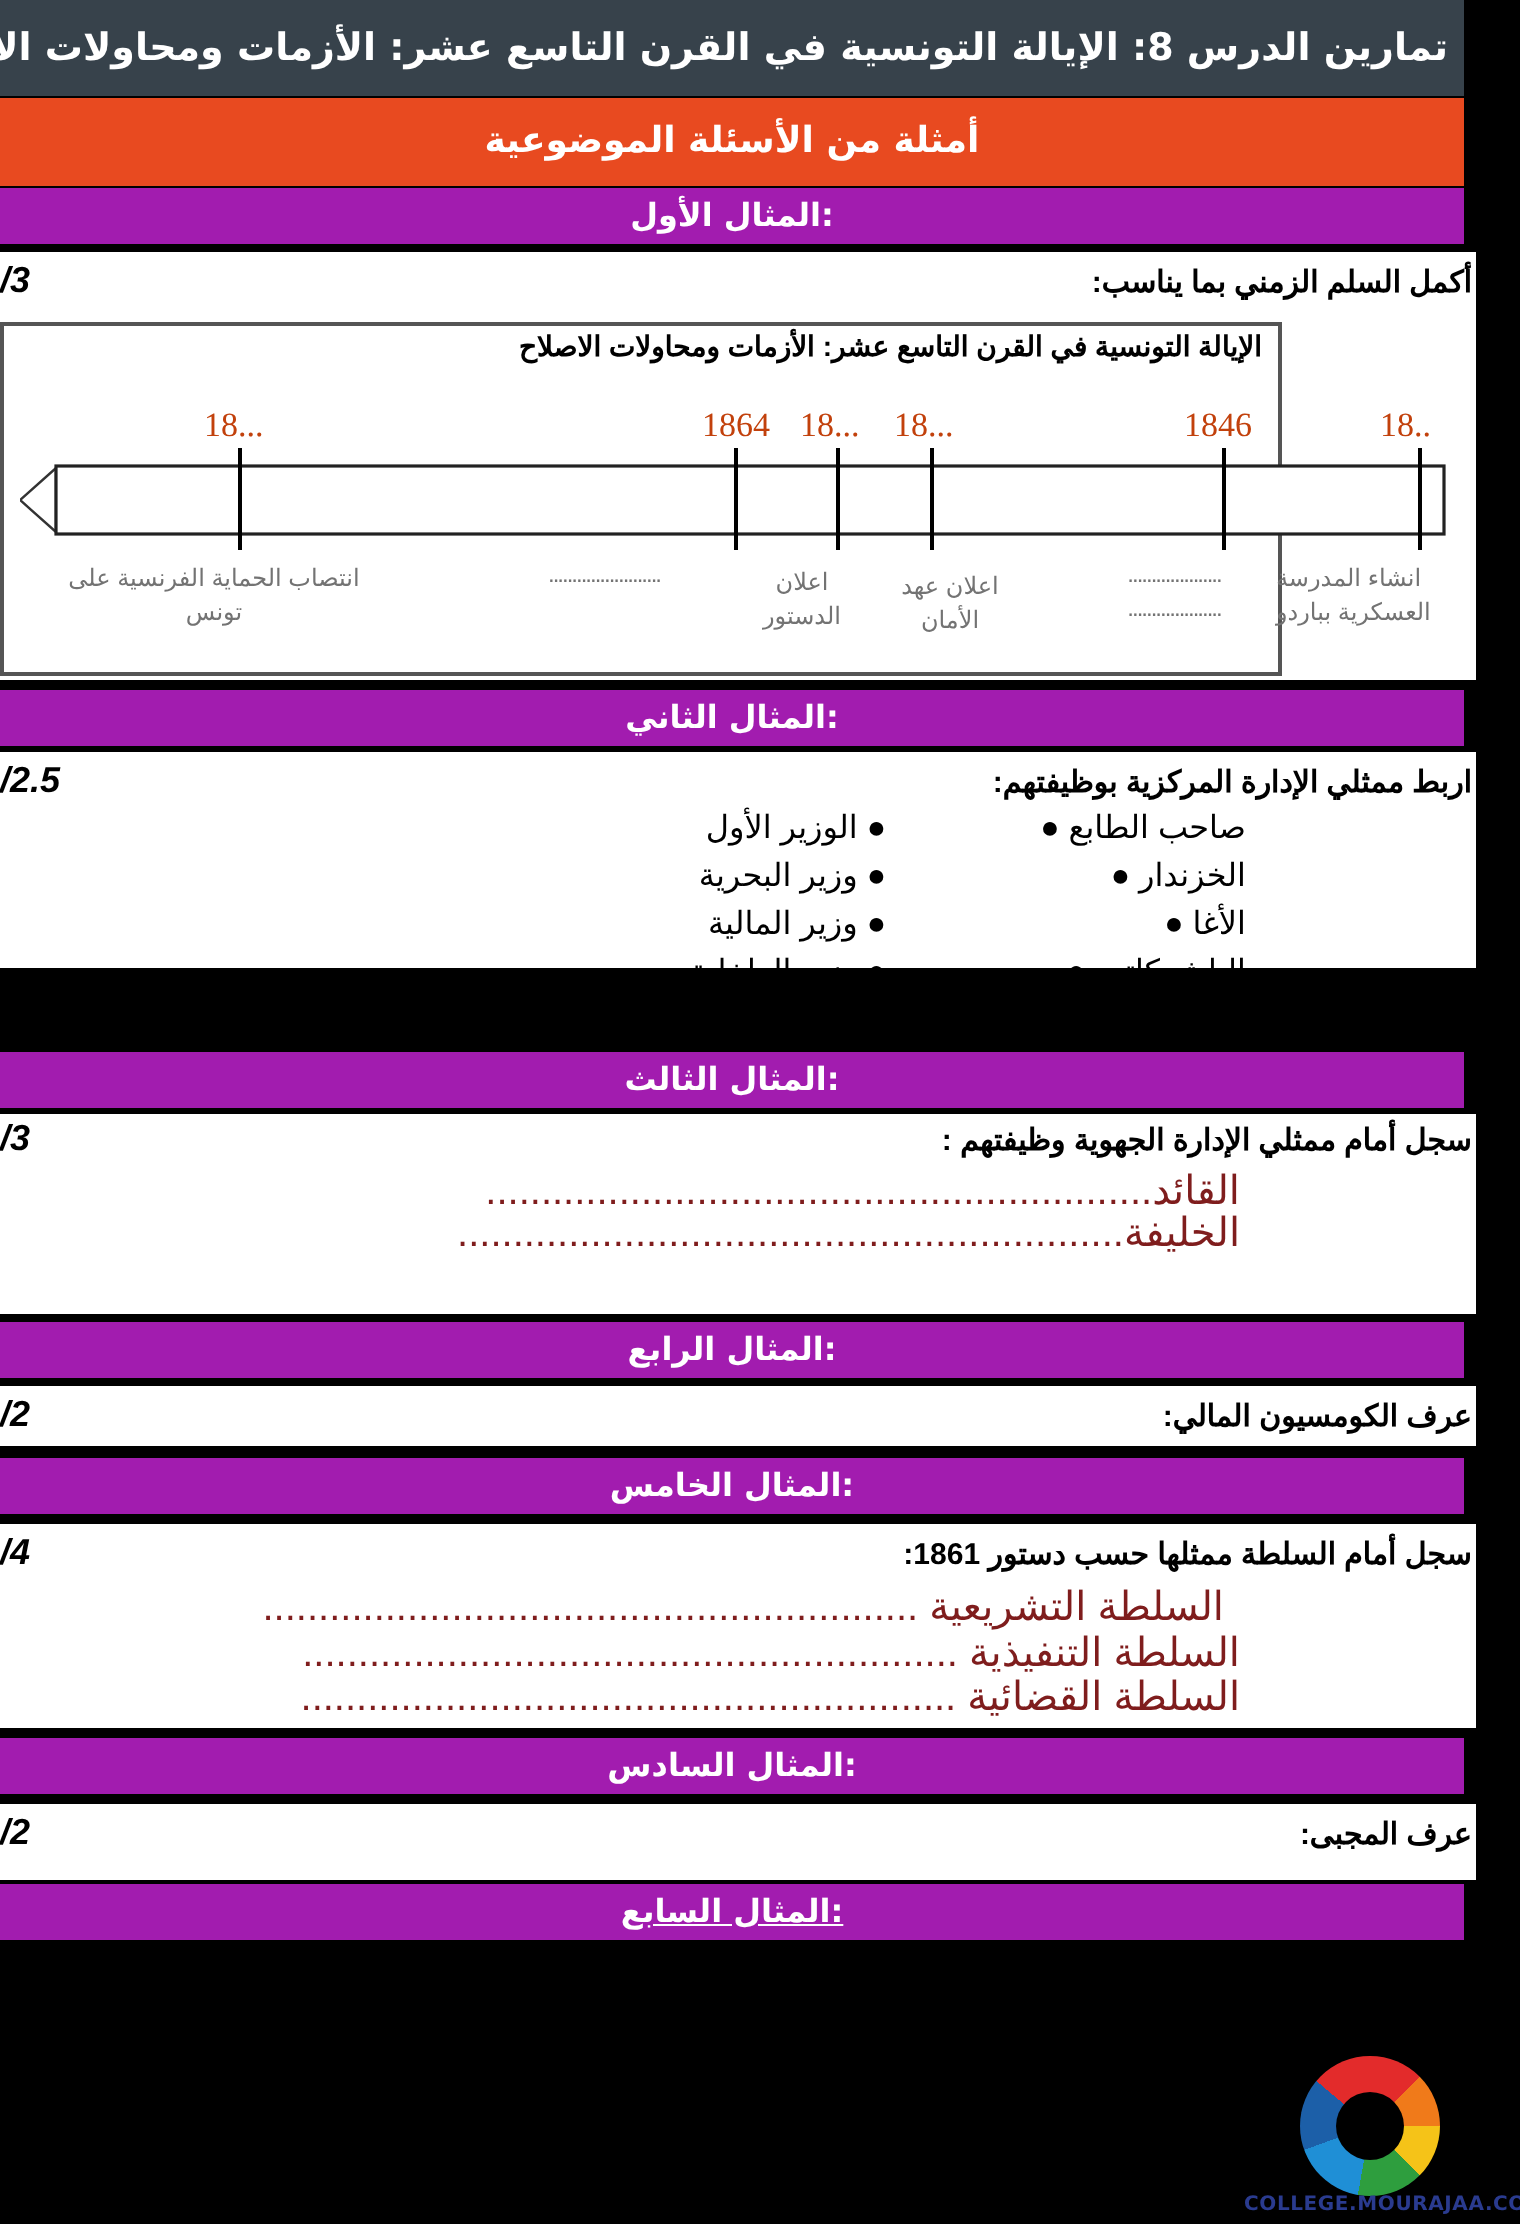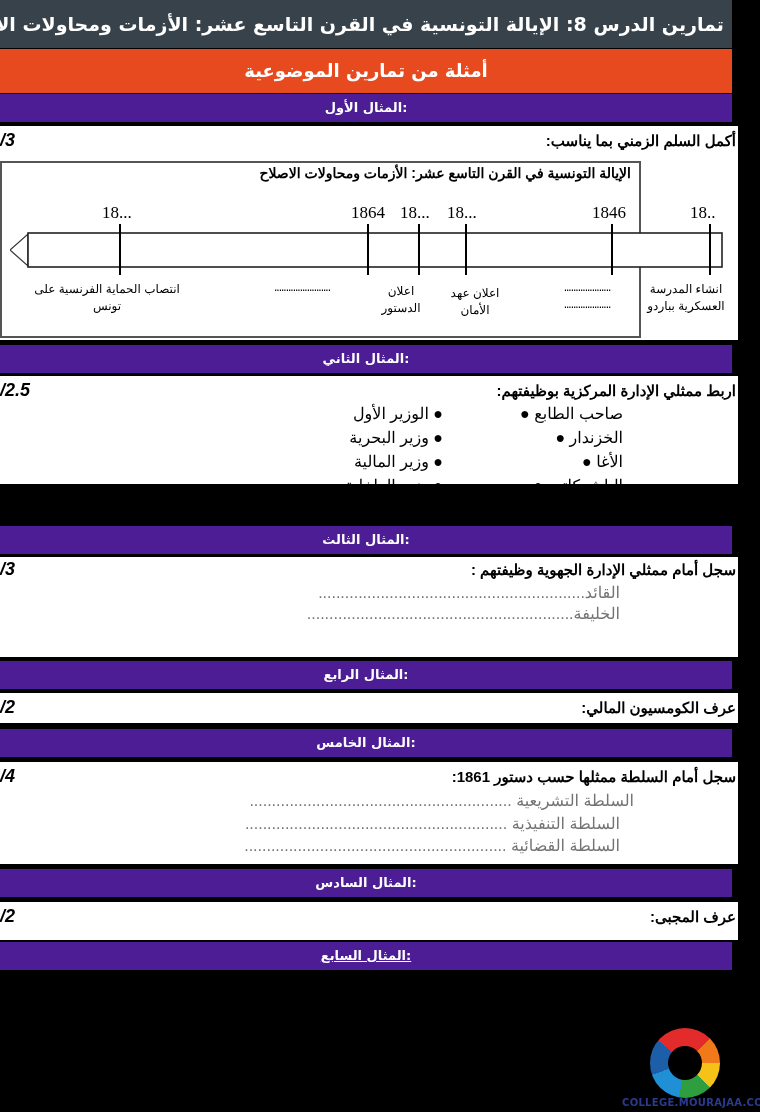--- a/index.html
+++ b/index.html
@@ -11,70 +11,70 @@
   .title-bar {
     left:0; top:0; width:732px; height:48px; background:#37424b; color:#fff;
     font-weight:bold; font-size:19px; direction:rtl; text-align:right;
     line-height:48px; padding-right:8px; box-sizing:border-box; white-space:nowrap; overflow:hidden;
   }
   .orange-bar {
     left:0; top:49px; width:732px; height:44px; background:#e84a20; color:#fff;
     font-weight:bold; font-size:18px; text-align:center; line-height:44px; direction:rtl;
   }
   .sec-bar {
-    left:0; width:732px; height:28px; background:#4c1d95; color:#fff;
-    font-weight:bold; font-size:13px; text-align:center; line-height:28px; direction:rtl;
+    left:0; width:732px; height:28px; background:#a21caf; color:#fff;
+    font-weight:bold; font-size:16px; text-align:center; line-height:28px; direction:rtl;
   }
   .panel { left:0; width:738px; background:#fff; }
   .q-text {
     position:absolute; right:2px; direction:rtl; text-align:right; color:#000;
     font-family:"Liberation Sans", sans-serif; font-weight:bold; font-size:15px; white-space:nowrap;
   }
   .score {
     position:absolute; left:0; color:#000; font-family:"Liberation Sans", sans-serif;
     font-weight:bold; font-size:18px; font-style:italic;
   }
   .tl-box {
     position:absolute; left:0; top:35px; width:641px; height:177px; border:2px solid #555;
     border-left:2px solid #555; box-sizing:border-box; background:#fff;
   }
   .tl-title {
     position:absolute; right:8px; top:2px; direction:rtl; font-family:"Liberation Sans", sans-serif;
     font-weight:bold; font-size:14px; color:#000; white-space:nowrap;
   }
-  .tl-year { position:absolute; font-family:"Liberation Serif", serif; font-size:17px; color:#000000; white-space:nowrap;text-align:right; }
+  .tl-year { position:absolute; font-family:"Liberation Serif", serif; font-size:17px; color:#c2410c; white-space:nowrap;text-align:right; }
   .tl-tick { position:absolute; width:1.5px; background:#000; }
   .tl-label {
     position:absolute; direction:rtl; text-align:center; font-family:"Liberation Sans", sans-serif;
-    font-size:12px; color:#000000; line-height:17px; white-space:nowrap;
+    font-size:12px; color:#737373; line-height:17px; white-space:nowrap;
   }
   .dots { letter-spacing:-1px; }
   .row-text {
     position:absolute; direction:rtl; font-family:"Liberation Sans", sans-serif; font-size:16px;
     color:#000; white-space:nowrap;
   }
   .line-item {
-    position:absolute; direction:rtl; font-family:"Liberation Sans", sans-serif; font-size:16px; color:#737373;
+    position:absolute; direction:rtl; font-family:"Liberation Sans", sans-serif; font-size:20px; color:#7f1d1d;
     white-space:nowrap;
   }
   .logo {
     left:650px; top:1028px; width:70px; height:70px; border-radius:50%;
     background:conic-gradient(#e32b2b 0 45deg,#f07a1a 45deg 90deg,#f5c318 90deg 135deg,#2e9e3e 135deg 190deg,#1f8fd6 190deg 250deg,#1c5fa8 250deg 310deg,#e32b2b 310deg 360deg);
   }
   .logo-hole { position:absolute; left:18px; top:18px; width:34px; height:34px; border-radius:50%; background:#000; }
   .logo-text {
     left:622px; top:1097px; width:138px; font-family:"DejaVu Sans", sans-serif; font-weight:bold;
     font-size:10px; color:#2a3b8f; letter-spacing:0.3px; white-space:nowrap;
   }
 </style>
 </head>
 <body>
 
 <div class="abs title-bar">تمارين الدرس 8: الإيالة التونسية في القرن التاسع عشر: الأزمات ومحاولات الاصلاح</div>
-<div class="abs orange-bar">أمثلة من تمارين الموضوعية</div>
+<div class="abs orange-bar">أمثلة من الأسئلة الموضوعية</div>
 
 <div class="abs sec-bar" style="top:94px;">:المثال الأول</div>
 <div class="abs panel" style="top:126px; height:214px;">
   <div class="score" style="top:4px;">/3</div>
   <div class="q-text" style="top:6px;">أكمل السلم الزمني بما يناسب:</div>
   <div class="tl-box">
     <div class="tl-title">الإيالة التونسية في القرن التاسع عشر: الأزمات ومحاولات الاصلاح</div>
 
     <svg style="position:absolute; left:8px; top:65px;" width="716" height="50">
       <polygon points="0,22 18,6 18,38" fill="#fff" stroke="#333" stroke-width="1.2"></polygon>
@@ -94,21 +94,21 @@
     <div class="tl-year" style="left:445px; top:40px;">18...</div>
     <div class="tl-year" style="left:590px; top:40px;">1846</div>
     <div class="tl-year" style="left:688px; top:40px;">18..</div>
 
     <div class="tl-label" style="left:30px; top:118px; width:150px; white-space:normal;">انتصاب الحماية الفرنسية على تونس</div>
     <div class="tl-label dots" style="left:225px; top:116px; width:150px;">........................</div>
     <div class="tl-label" style="left:378px; top:120px; width:42px; white-space:normal;">اعلان الدستور</div>
     <div class="tl-label" style="left:440px; top:122px; width:66px; white-space:normal;">اعلان عهد الأمان</div>
     <div class="tl-label dots" style="left:535px; top:116px; width:100px;">....................</div>
     <div class="tl-label dots" style="left:535px; top:133px; width:100px;">....................</div>
-    <div class="tl-label" style="left:636px; top:118px; width:96px; text-align:center; white-space:normal;">انشاء المدرسة العسكرية بباردو</div>
+    <div class="tl-label" style="left:636px; top:118px; width:96px; text-align:left; white-space:normal;">انشاء المدرسة العسكرية بباردو</div>
   </div>
 </div>
 
 <div class="abs sec-bar" style="top:345px;">:المثال الثاني</div>
 <div class="abs panel" style="top:376px; height:108px;">
   <div class="score" style="top:4px;">/2.5</div>
   <div class="q-text" style="top:6px;">اربط ممثلي الإدارة المركزية بوظيفتهم:</div>
 
   <div class="row-text" style="right:115px; top:28px;"><span>صاحب الطابع</span> <span>●</span></div>
   <div class="row-text" style="right:115px; top:52px;"><span>الخزندار</span> <span>●</span></div>
@@ -134,21 +134,21 @@
 <div class="abs sec-bar" style="top:661px;">:المثال الرابع</div>
 <div class="abs panel" style="top:693px; height:30px;">
   <div class="score" style="top:4px;">/2</div>
   <div class="q-text" style="top:6px;">عرف الكومسيون المالي:</div>
 </div>
 
 <div class="abs sec-bar" style="top:729px;">:المثال الخامس</div>
 <div class="abs panel" style="top:762px; height:102px;">
   <div class="score" style="top:4px;">/4</div>
   <div class="q-text" style="top:6px;">سجل أمام السلطة ممثلها حسب دستور 1861:</div>
-  <div class="line-item" style="right:104px; top:29px;margin-left:17px;"><span>السلطة التشريعية</span> <span class="dots">...........................................................</span></div>
+  <div class="line-item" style="right:126px; top:29px;margin-left:17px;"><span>السلطة التشريعية</span> <span class="dots">...........................................................</span></div>
   <div class="line-item" style="right:118px; top:74px;"><span>السلطة القضائية</span> <span class="dots">...........................................................</span></div>
   <div class="line-item" style="right:118px; top:52px;"><span>السلطة التنفيذية</span> <span class="dots">...........................................................</span></div>
 </div>
 
 <div class="abs sec-bar" style="top:869px;">:المثال السادس</div>
 <div class="abs panel" style="top:902px; height:38px;">
   <div class="score" style="top:4px;">/2</div>
   <div class="q-text" style="top:6px;">عرف المجبى:</div>
 </div>
 

